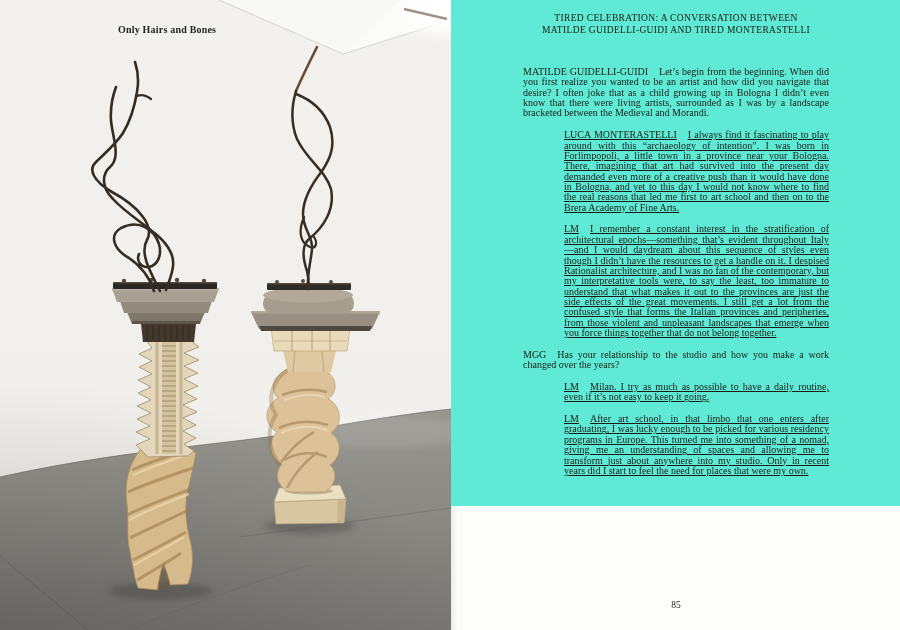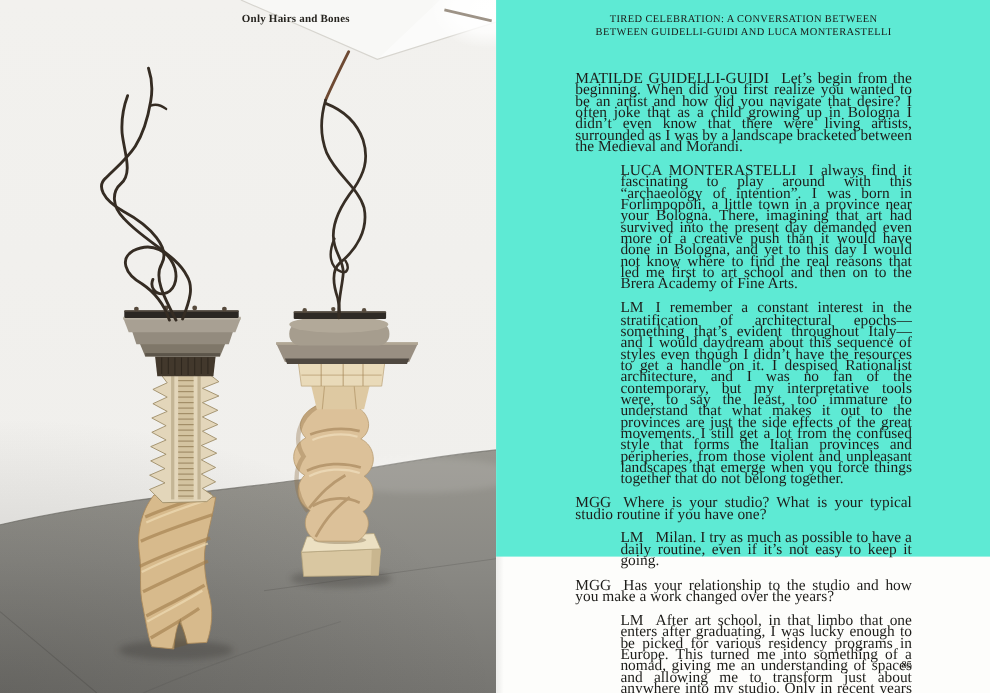--- a/index.html
+++ b/index.html
@@ -1,34 +1,34 @@
 <!DOCTYPE html>
 <html><head>
 <meta charset="utf-8">
 <style>
   html,body{margin:0;padding:0;background:#ffffff;}
   .spread{position:relative;width:900px;height:630px;background:#fdfdfb;overflow:hidden;
           font-family:"Liberation Serif","DejaVu Serif",serif;}
   
   .page-left{position:absolute;left:0;top:0;width:451px;height:630px;overflow:hidden;}
   .photo-svg{display:block;}
-  .left-header{position:absolute;left:118px;top:12px;width:200px;text-align:right;
+  .left-header{position:absolute;left:118px;top:24px;width:200px;text-align:left;
                font-size:10px;font-weight:700;letter-spacing:.2px;color:#26241f;}
   
   .gutter{position:absolute;left:451px;top:0;width:7px;height:630px;
           background:linear-gradient(to right,rgba(0,0,0,.07),rgba(0,0,0,0));}
   
   .page-right{position:absolute;left:451px;top:0;width:449px;height:506px;background:#5eead4;}
   .rp-content{position:absolute;left:72px;top:13px;width:306px;color:#1d1c19;}
   .rp-title{text-align:center;font-size:9.5px;line-height:11.5px;letter-spacing:.35px;
             margin-bottom:31px;color:#1b1a17;}
-  .para{font-size:14px;line-height:10.35px;text-align:justify;margin-bottom:11.5px;}
-  .para.indent{margin-left:41px;}
+  .para{font-size:10px;line-height:10.35px;text-align:justify;margin-bottom:11.5px;}
+  .para.indent{margin-left:41px;text-decoration:underline;}
   .speaker{padding-right:11px;white-space:nowrap;}
-  .folio{position:absolute;left:72px;top:600px;width:306px;text-align:right;
+  .folio{position:absolute;left:72px;top:600px;width:306px;text-align:center;
          font-size:9.5px;color:#1d1c19;}
 </style>
 </head>
 <body>
 
 <div class="spread">
 
   <div class="page-left">
     <svg class="photo-svg" width="451" height="630" viewBox="0 0 451 630">
       <defs>
@@ -223,28 +223,27 @@
 
     <div class="left-header">Only Hairs and Bones</div>
   </div>
 
   <div class="gutter"></div>
 
   <div class="page-right">
     <div class="rp-content">
       <div class="rp-title">
         <div>TIRED CELEBRATION: A CONVERSATION BETWEEN</div>
-        <div>BETWEEN GUIDELLI-GUIDI AND LUCA MONTERASTELLI</div>
+        <div>MATILDE GUIDELLI-GUIDI AND TIRED MONTERASTELLI</div>
       </div>
       <div>
           <div class="para"><span class="speaker">MATILDE GUIDELLI-GUIDI</span>Let’s begin from the beginning. When did you first realize you wanted to be an artist and how did you navigate that desire? I often joke that as a child growing up in Bologna I didn’t even know that there were living artists, surrounded as I was by a landscape bracketed between the Medieval and Morandi.</div>
           <div class="para indent"><span class="speaker">LUCA MONTERASTELLI</span>I always find it fascinating to play around with this “archaeology of intention”. I was born in Forlimpopoli, a little town in a province near your Bologna. There, imagining that art had survived into the present day demanded even more of a creative push than it would have done in Bologna, and yet to this day I would not know where to find the real reasons that led me first to art school and then on to the Brera Academy of Fine Arts.</div>
           <div class="para indent"><span class="speaker">LM</span>I remember a constant interest in the stratification of architectural epochs—something that’s evident throughout Italy—and I would daydream about this sequence of styles even though I didn’t have the resources to get a handle on it. I despised Rationalist architecture, and I was no fan of the contemporary, but my interpretative tools were, to say the least, too immature to understand that what makes it out to the provinces are just the side effects of the great movements. I still get a lot from the confused style that forms the Italian provinces and peripheries, from those violent and unpleasant landscapes that emerge when you force things together that do not belong together.</div>
-          <div class="para"><span class="speaker">MGG</span>Where is your studio? What is your typical studio routine if you have one?</div>
+          <div class="para"><span class="speaker">MGG</span>Has your relationship to the studio and how you make a work changed over the years?</div>
           <div class="para indent"><span class="speaker">LM</span>Milan. I try as much as possible to have a daily routine, even if it’s not easy to keep it going.</div>
-          <div class="para"><span class="speaker">MGG</span>Has your relationship to the studio and how you make a work changed over the years?</div>
           <div class="para indent"><span class="speaker">LM</span>After art school, in that limbo that one enters after graduating, I was lucky enough to be picked for various residency programs in Europe. This turned me into something of a nomad, giving me an understanding of spaces and allowing me to transform just about anywhere into my studio. Only in recent years did I start to feel the need for places that were my own.</div>
         </div>
     </div>
     <div class="folio">85</div>
   </div>
 
 </div>
 
 </body></html>

